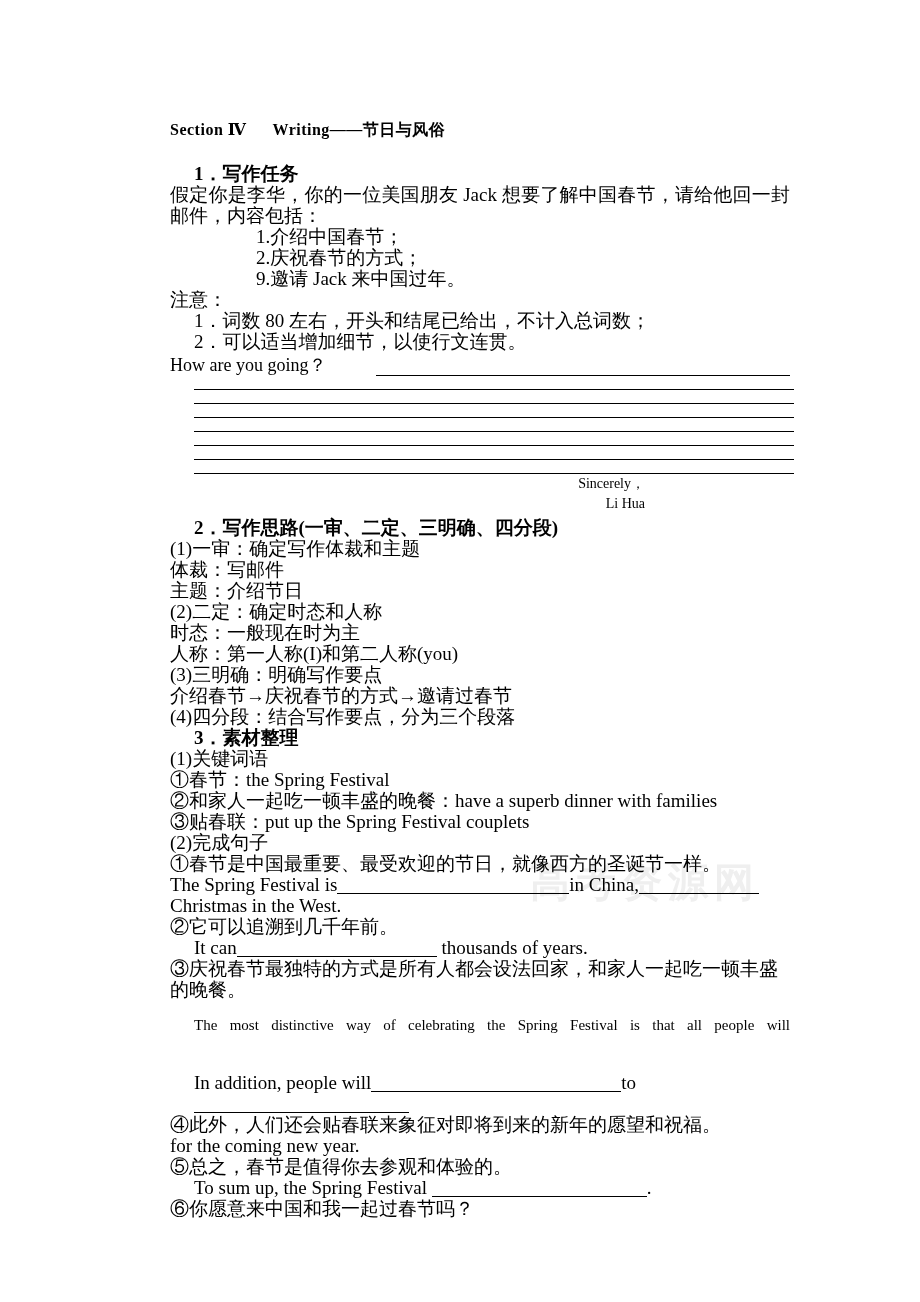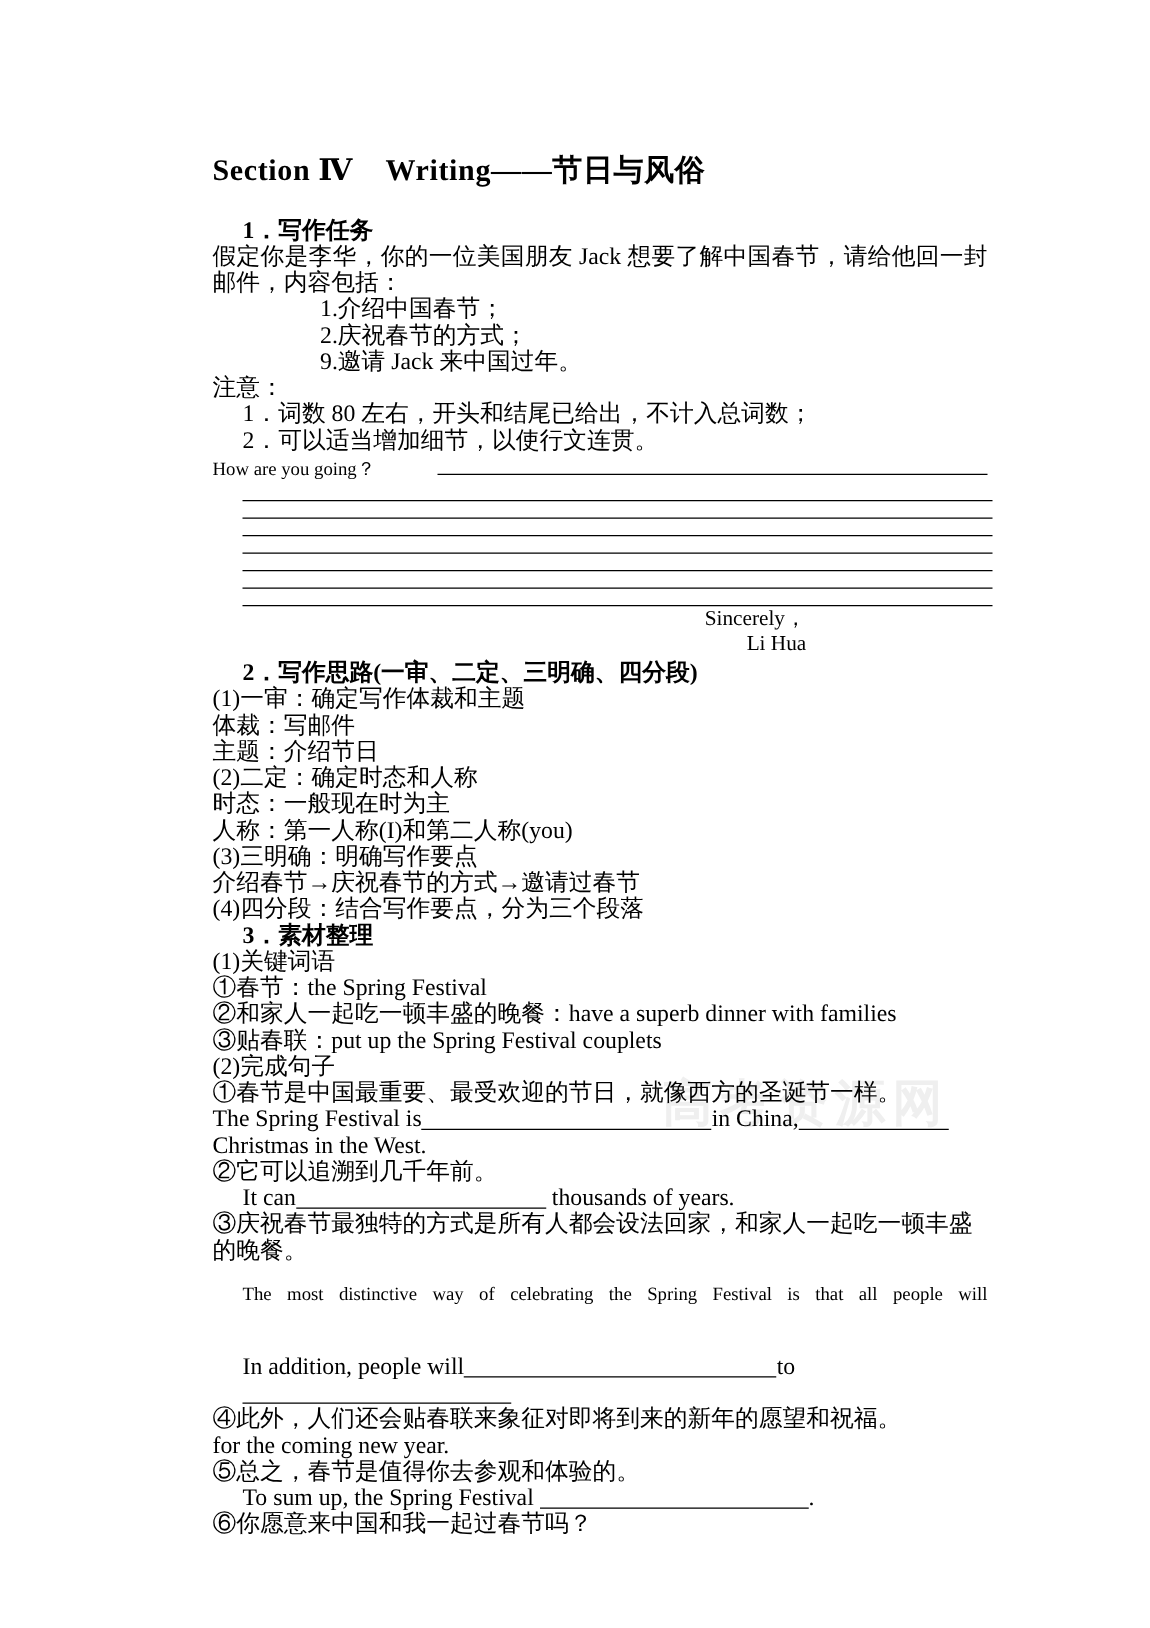--- a/index.html
+++ b/index.html
@@ -30,64 +30,65 @@
     color: #efefef;
     letter-spacing: 6px;
     font-family: "DejaVu Sans", sans-serif;
     font-weight: bold;
     z-index: 0;
     user-select: none;
   }
   .content { position: relative; z-index: 1; }
 
   h1.title {
-    font-size: 24px;
+    font-size: 16px;
     font-weight: bold;
     margin: 0 0 22px 0;
     letter-spacing: 0.5px;
   }
   h1.title .gap { display: inline-block; width: 26px; }
 
   .line {
     font-size: 19px;
     line-height: 21px;
     margin: 0;
     white-space: pre-wrap;
   }
   .bold { font-weight: bold; }
   .indent1 { text-indent: 0; padding-left: 24px; }
   .indent2 { padding-left: 86px; }
   .justify { text-align: justify; }
 
   
   .answer-block { margin-top: 2px; }
   .ans-line-first {
-    font-size: 15px;
+    font-size: 18px;
     line-height: 22px;
     display: flex;
+    align-items: flex-end;
     padding-left: 24px;
     gap: 48px;
   }
   .ans-line-first .label { white-space: pre; }
   .rule {
     flex: 1;
     border-bottom: 1px solid #000;
     height: 14px;
     margin-left: 2px;
   }
   .blank-rule {
     border-bottom: 1px solid #000;
     height: 13px;
     margin: 0 0 0 24px;
   }
   .w-full { width: 600px; }
 
   .sign {
     text-align: right;
-    font-size: 17px;
+    font-size: 14px;
     line-height: 20px;
     padding-right: 145px;
   }
 
   .u {
     display: inline-block;
     border-bottom: 1px solid #000;
     height: 14px;
     vertical-align: -3px;
   }

